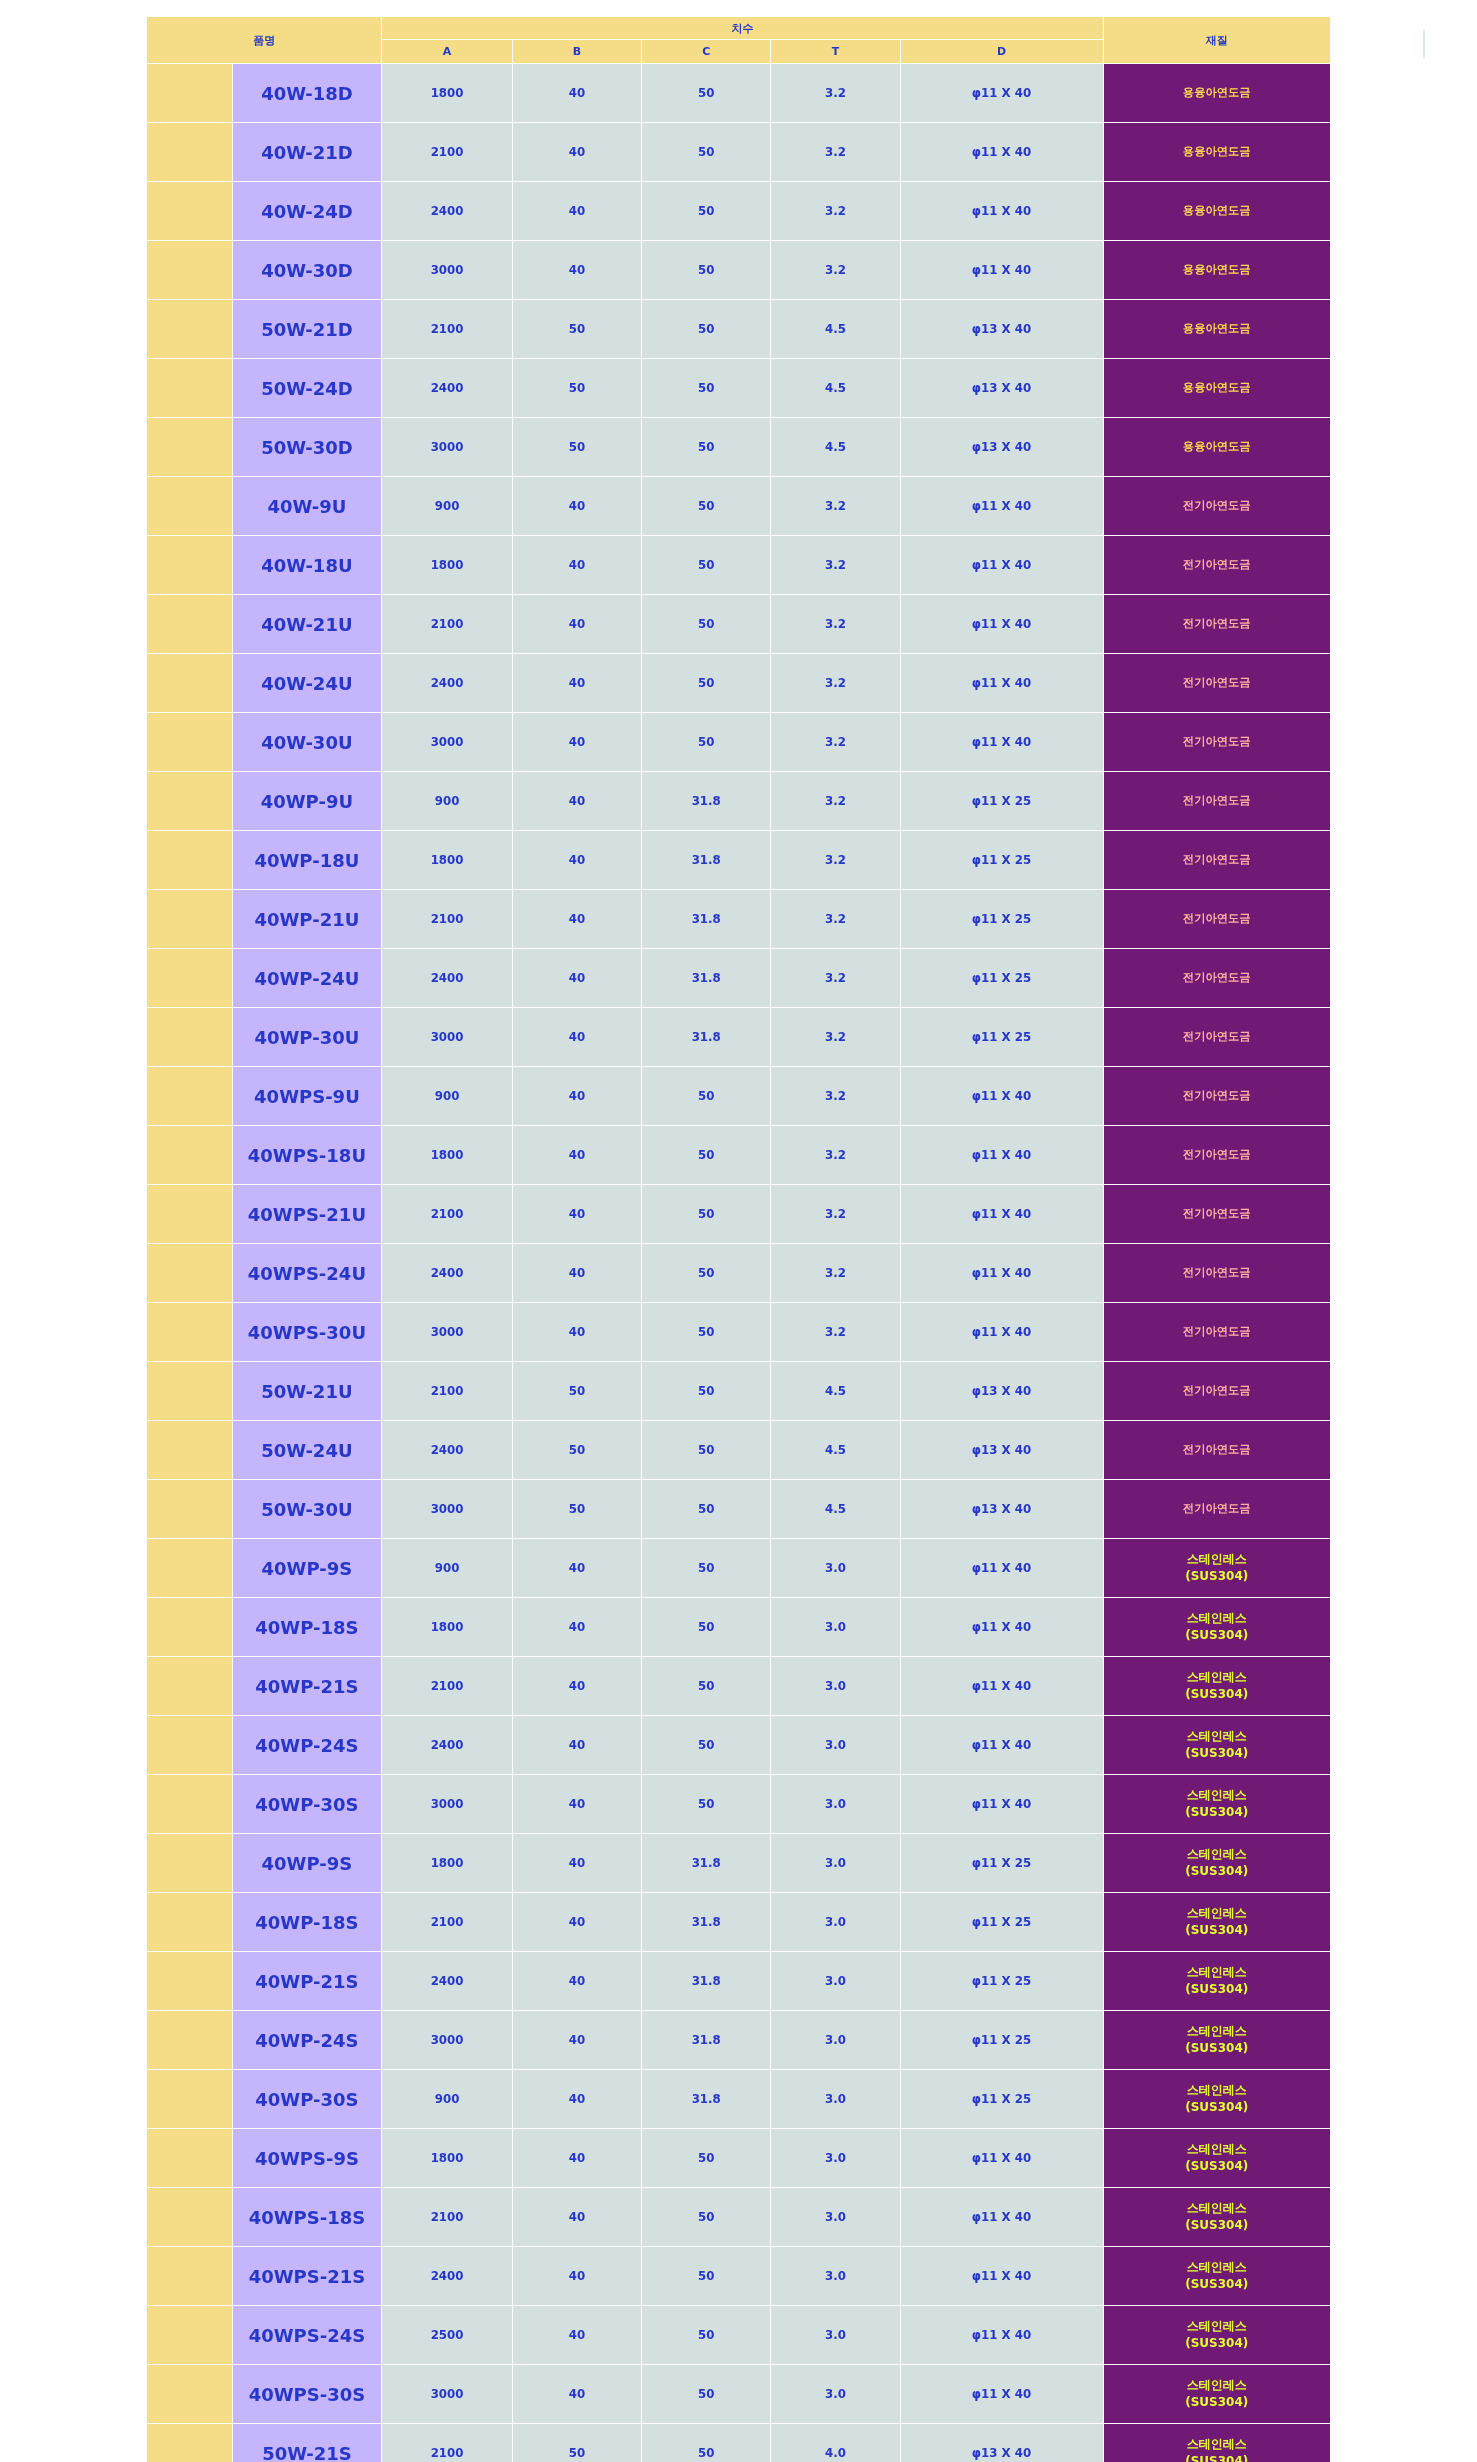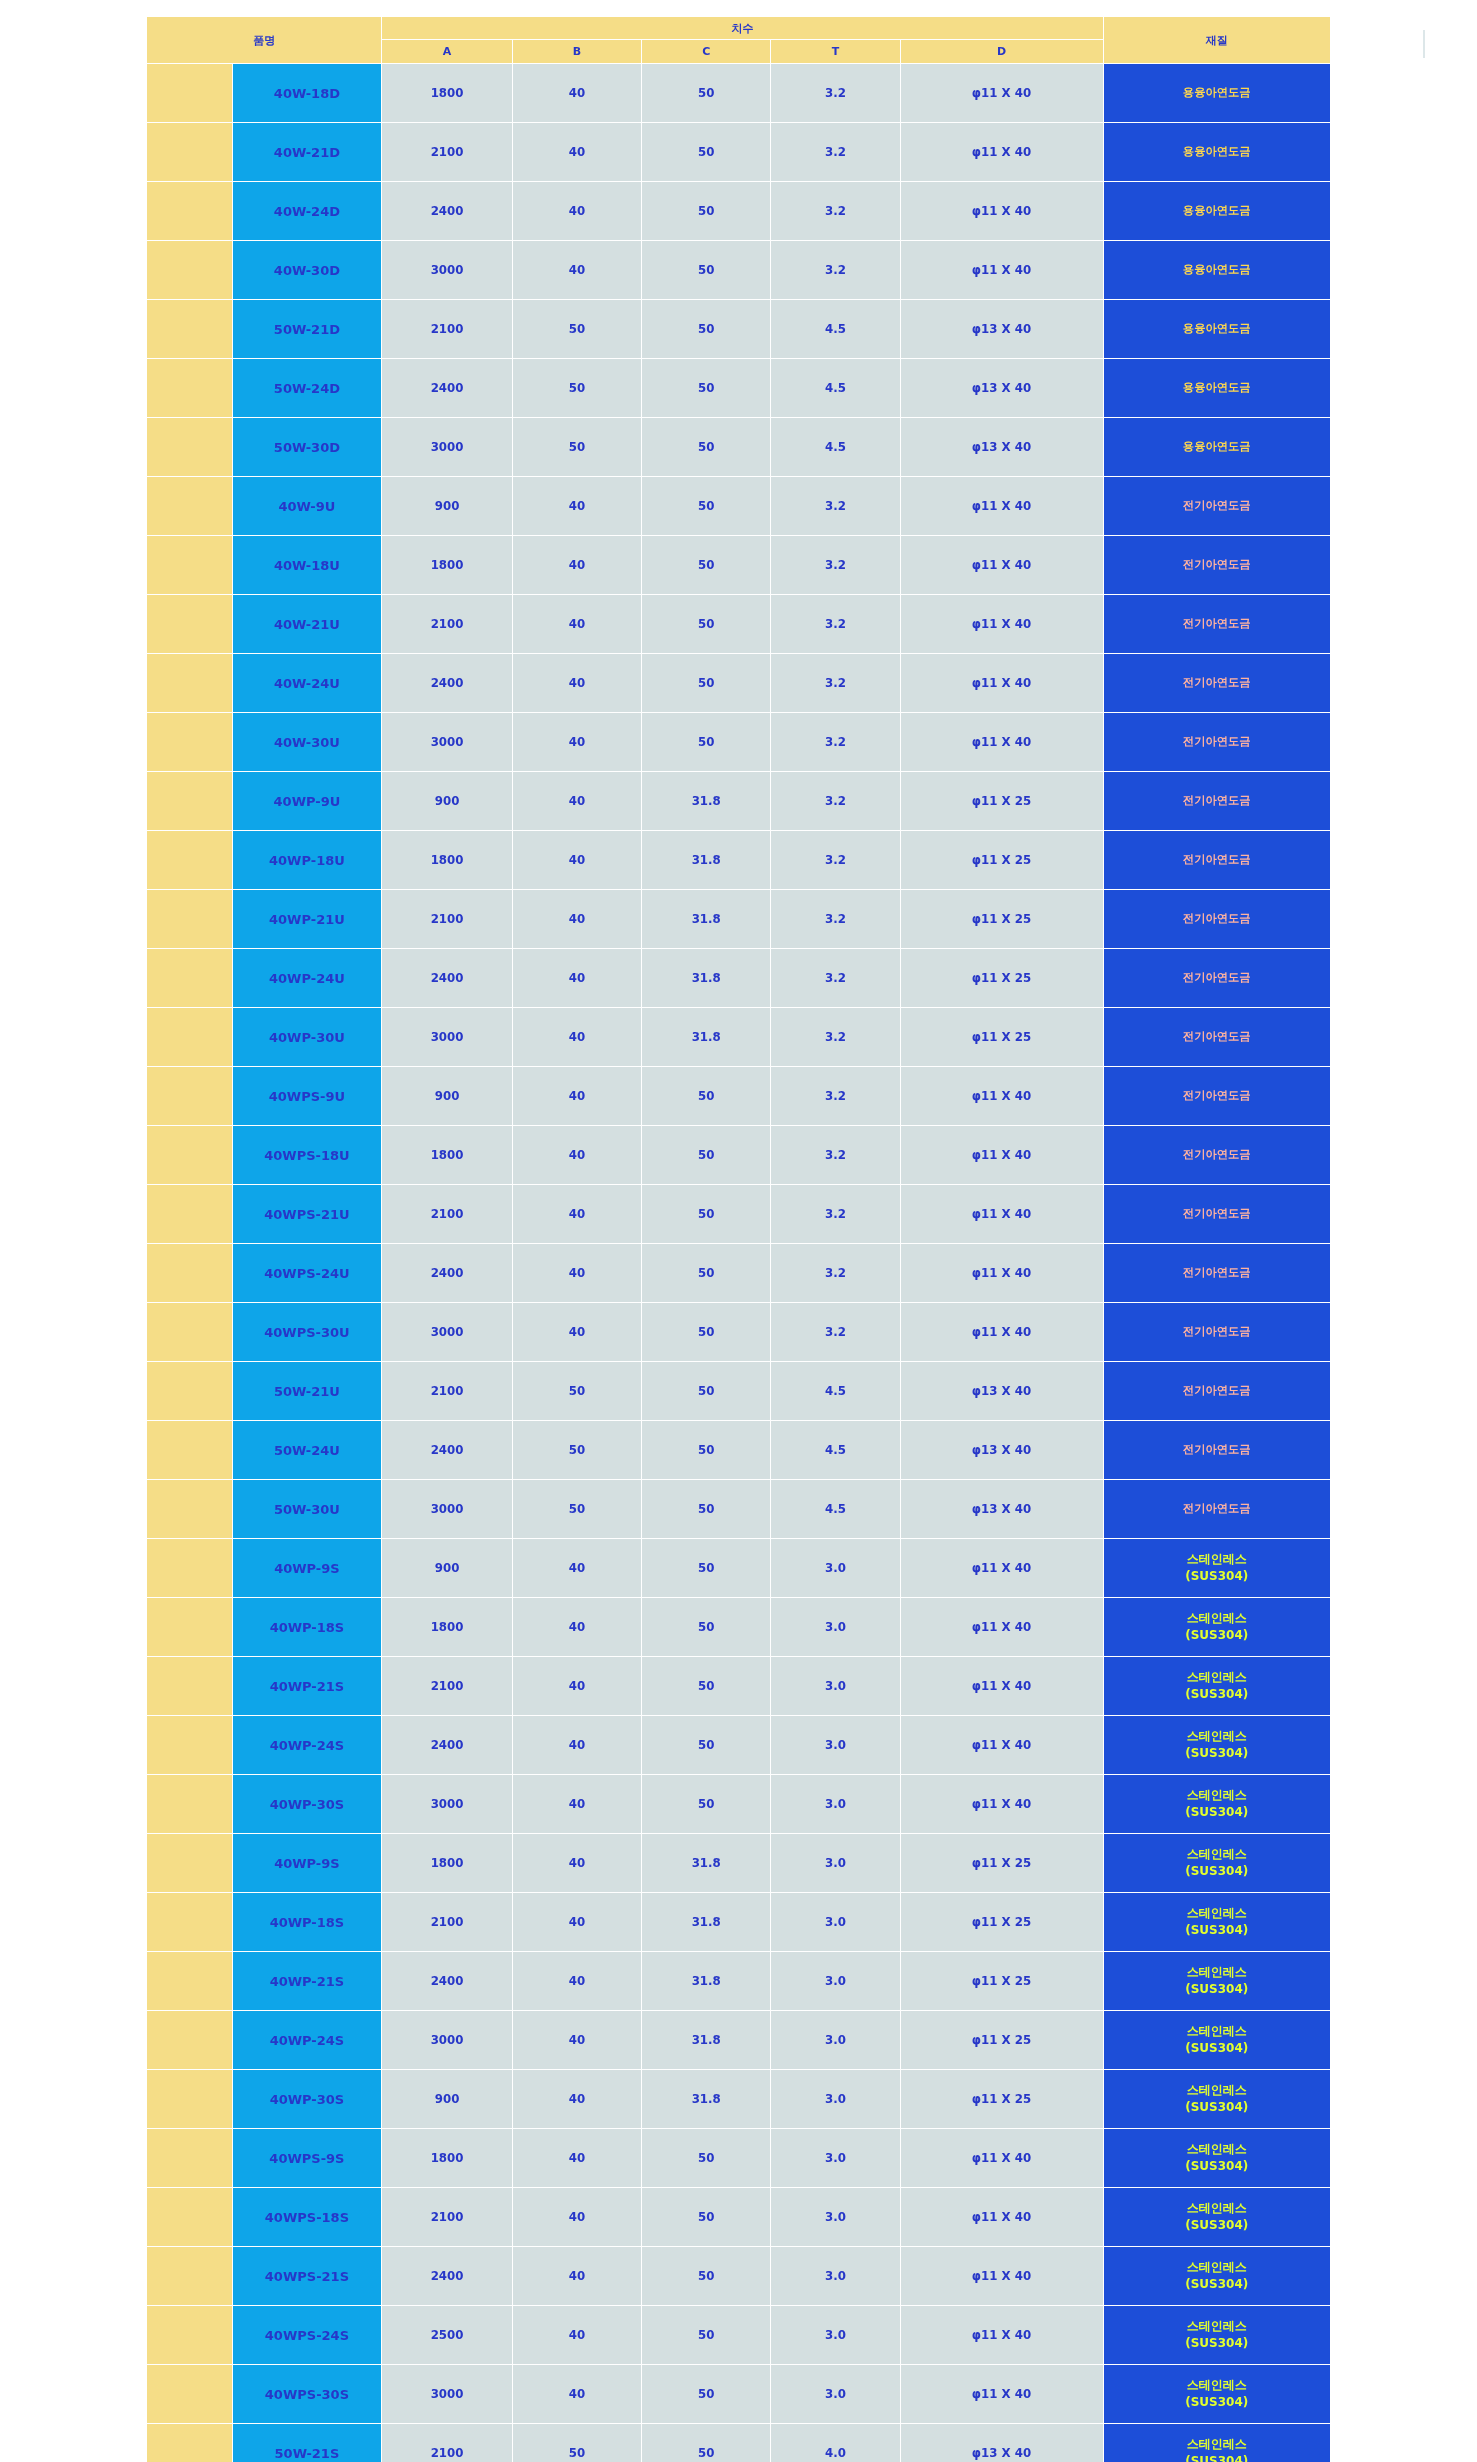--- a/index.html
+++ b/index.html
@@ -70,24 +70,24 @@
     padding: 0;
     border: 0;
     text-align: center;
     vertical-align: middle;
     height: 58px;
     font-size: 11.8px;
     font-weight: bold;
     color: #2737c8;
   }
   td.pad-cell  { background: #f5dd87; }
-  td.name-cell { background: #0ea5e9; font-size: 13px; }
+  td.name-cell { background: #c4b5fd; font-size: 18px; }
   td.dim-cell  { background: #d4dfe0; }
   td.mat-cell  {
-    background: #1d4ed8;
+    background: #701a75;
     font-size: 11.3px;
     line-height: 1.45;
   }
   td.mat-hdg   { color: #ffd84d; }
   td.mat-elec  { color: #ffb3a0; font-family: Liberation Mono, monospace; }
   td.mat-sus   { color: #e3ff2e; }
   .mat-line { display: block; }
   td.mat-sus  { font-size: 12px; }
 
   

